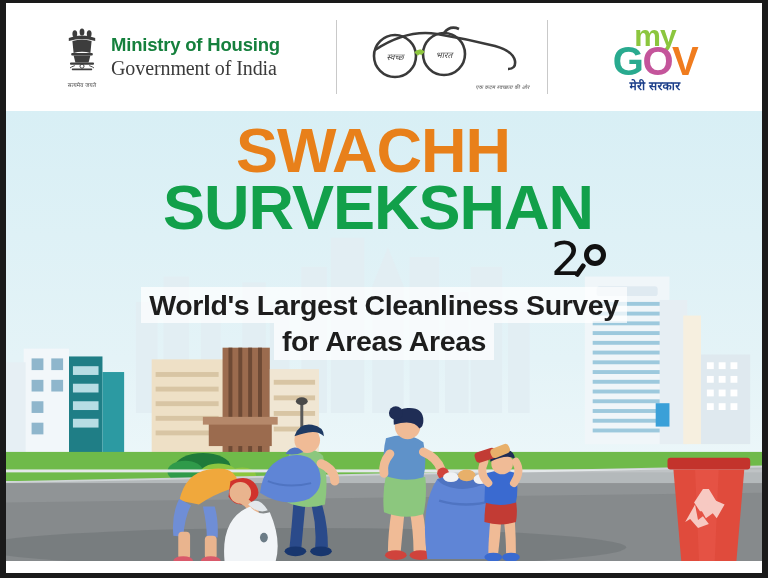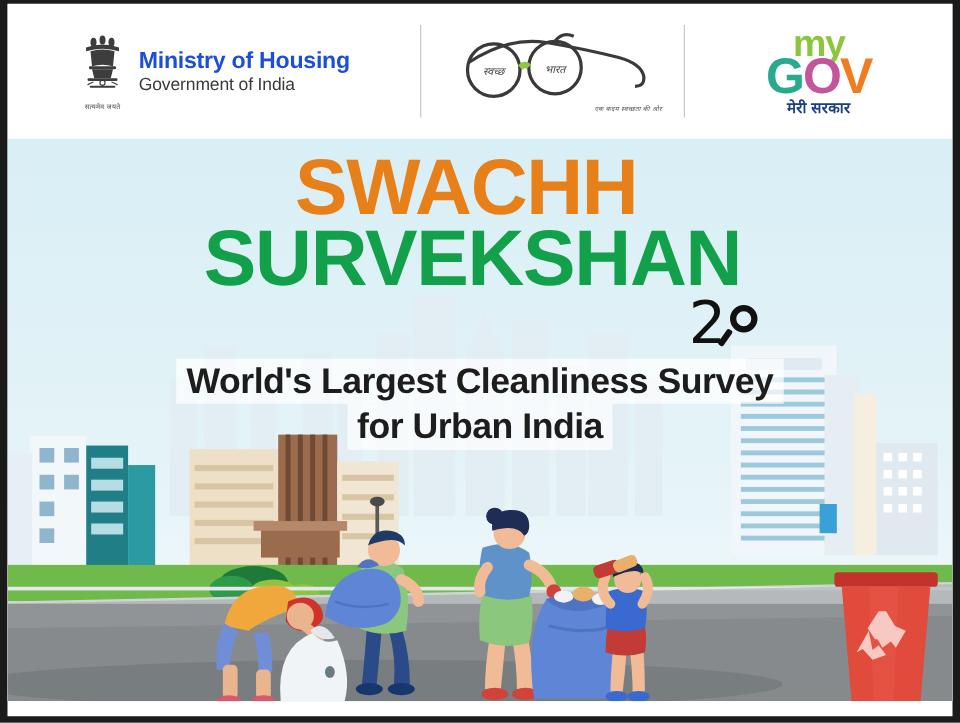--- a/index.html
+++ b/index.html
@@ -32,23 +32,23 @@
   #hdr-mygov{flex:1;}
   .hdr-div{width:1px;height:74px;background:#c9c9c9;flex:0 0 1px;}
 
   
   .emblem-wrap{display:flex;flex-direction:column;align-items:center;margin-right:11px;}
   .emblem{width:36px;height:54px;}
   .emblem-text{font-size:5.5px;color:#4a4a4a;letter-spacing:.2px;margin-top:1px;white-space:nowrap;}
 
   .moh-text{line-height:1.12;}
   .moh-l1,.moh-l2{
-    font-size:18.5px;font-weight:bold;color:#1d4ed8;letter-spacing:-.2px;
-  }
-  .moh-l3{font-size:14px;color:#3a3a3a;letter-spacing:-.1px;margin-top:1px;}
+    font-size:18.5px;font-weight:bold;color:#15803d;letter-spacing:-.2px;
+  }
+  .moh-l3{font-size:20px;color:#3a3a3a;letter-spacing:-.1px;margin-top:1px;font-family:Liberation Serif, serif;}
 
   
   .sbm-wrap{display:flex;flex-direction:column;align-items:flex-end;font-style:italic;}
   .sbm-tag{font-size:5.2px;color:#555;letter-spacing:.25px;margin-top:2px;white-space:nowrap;}
 
   
   .mygov-wrap{display:flex;flex-direction:column;align-items:center;line-height:.9;}
   .mygov-my{font-size:30px;font-weight:bold;letter-spacing:-1px;}
   .mygov-my .m{color:#8cc63e;}
   .mygov-gov{font-size:40px;font-weight:bold;letter-spacing:-1.5px;margin-top:-6px;}
@@ -406,16 +406,16 @@
     <div id="year-row">
       <span class="y-digits">2</span>
       <span class="mag">
         <span class="mag-glass"></span>
           <span class="mag-handle"></span>
       </span>
     </div>
 
     <div id="subtitle">
       <div><span class="sub-line">World's Largest Cleanliness Survey</span></div>
-      <div><span class="sub-line">for Urban India</span></div>
+      <div><span class="sub-line">for Areas Areas</span></div>
     </div>
   </div>
 </div>
 
 </body></html>

